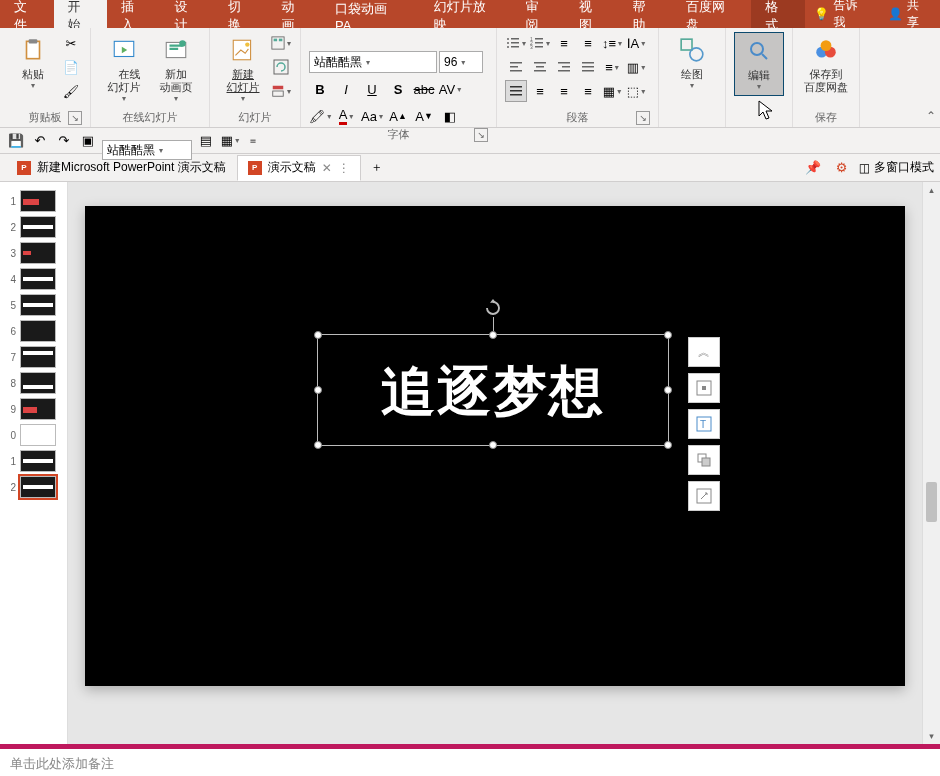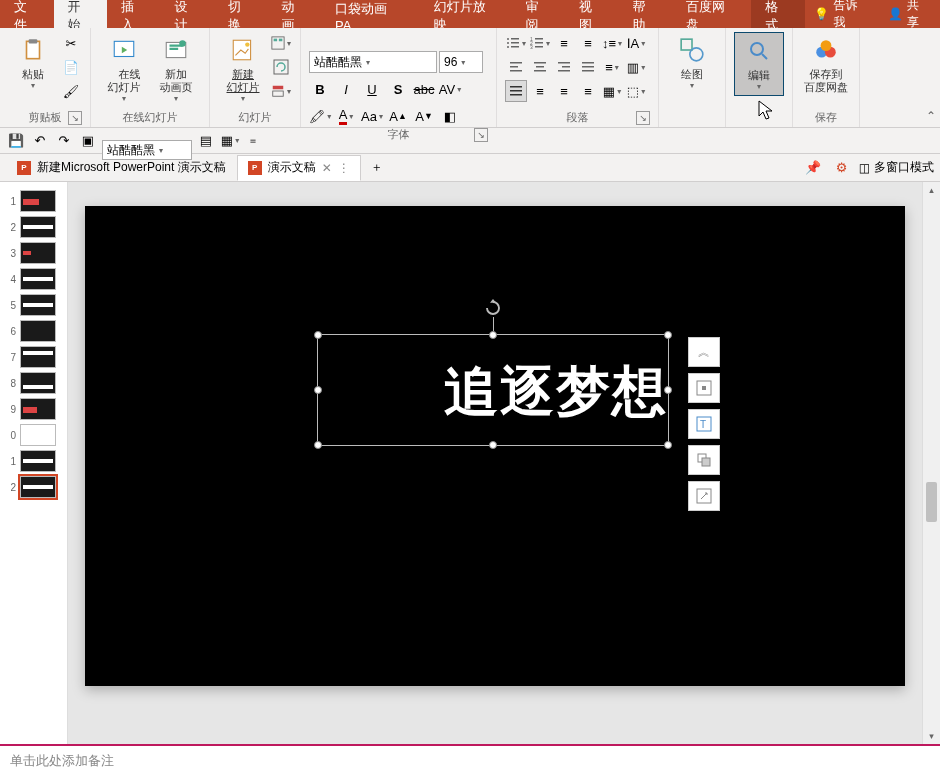--- a/index.html
+++ b/index.html
@@ -59,34 +59,34 @@
 .mini-content { position:absolute; left:2px; right:2px; top:8px; height:4px; background:#fff; }
 
 .scroll-v { width: 18px; background: #f0f0f0; border-left: 1px solid #ddd; position: relative; }
 .scroll-v .thumb-bar { position:absolute; top: 300px; left:3px; right:3px; height: 40px; background: #c0c0c0; border-radius: 2px; }
 .scroll-v .arrow-up, .scroll-v .arrow-down { position:absolute; left:0; right:0; height:16px; display:flex; align-items:center; justify-content:center; font-size:9px; color:#666;}
 .scroll-v .arrow-up { top:0; } .scroll-v .arrow-down { bottom:0; }
 
 .canvas-area { flex: 1; background: #e6e6e6; display: flex; flex-direction: column; align-items: center; padding: 24px 10px; overflow: hidden; position:relative; }
 .slide { width: 820px; height: 480px; background: #000; position: relative; box-shadow: 0 4px 12px rgba(0,0,0,.25); }
 .textbox { position: absolute; left: 232px; top: 128px; width: 352px; height: 112px; border: 1px solid #bbb; }
-.textbox .text { color: #fff; font-weight: 900; font-size: 54px; text-align: right; line-height: 112px; letter-spacing: 2px; font-family: "站酷酷黑","Microsoft YaHei",sans-serif;}
+.textbox .text { color: #fff; font-weight: 900; font-size: 54px; text-align: center; line-height: 112px; letter-spacing: 2px; font-family: "站酷酷黑","Microsoft YaHei",sans-serif;}
 .handle { position:absolute; width:8px; height:8px; background:#fff; border:1px solid #888; border-radius:50%; }
 .h-nw{left:-4px;top:-4px;} .h-n{left:50%;top:-4px;transform:translateX(-50%);} .h-ne{right:-4px;top:-4px;}
 .h-w{left:-4px;top:50%;transform:translateY(-50%);} .h-e{right:-4px;top:50%;transform:translateY(-50%);}
 .h-sw{left:-4px;bottom:-4px;} .h-s{left:50%;bottom:-4px;transform:translateX(-50%);} .h-se{right:-4px;bottom:-4px;}
 .rotate-handle { position:absolute; left:50%; top:-36px; transform:translateX(-50%); width:18px; height:18px; }
 .rotate-handle svg { width:18px; height:18px; }
 .rotate-line { position:absolute; left:50%; top:-18px; width:1px; height:14px; background:#bbb; }
 
 .float-tools { position:absolute; right: -54px; top: 2px; width: 34px; display:flex; flex-direction:column; gap: 6px; }
 .float-tool { width: 32px; height: 30px; background: #fff; border: 1px solid #ccc; display:flex; align-items:center; justify-content:center; cursor:pointer; }
 
 
-.notes { height: 32px; border-top: 2px solid #be185d; background: #fff; padding: 6px 10px; color: #888; font-size: 13px; position: relative;}
+.notes { height: 32px; border-top: 5px solid #be185d; background: #fff; padding: 6px 10px; color: #888; font-size: 13px; position: relative;}
 
 
 .cursor { position: absolute; left: 758px; top: 100px; pointer-events: none; z-index: 9999; }
 
 
 svg { display: block; }
 
 .font-row2{display:flex;gap:4px;margin-top:3px;}
 .para-rows{display:flex;flex-direction:column;gap:2px;}
 .para-row{display:flex;gap:2px;}

